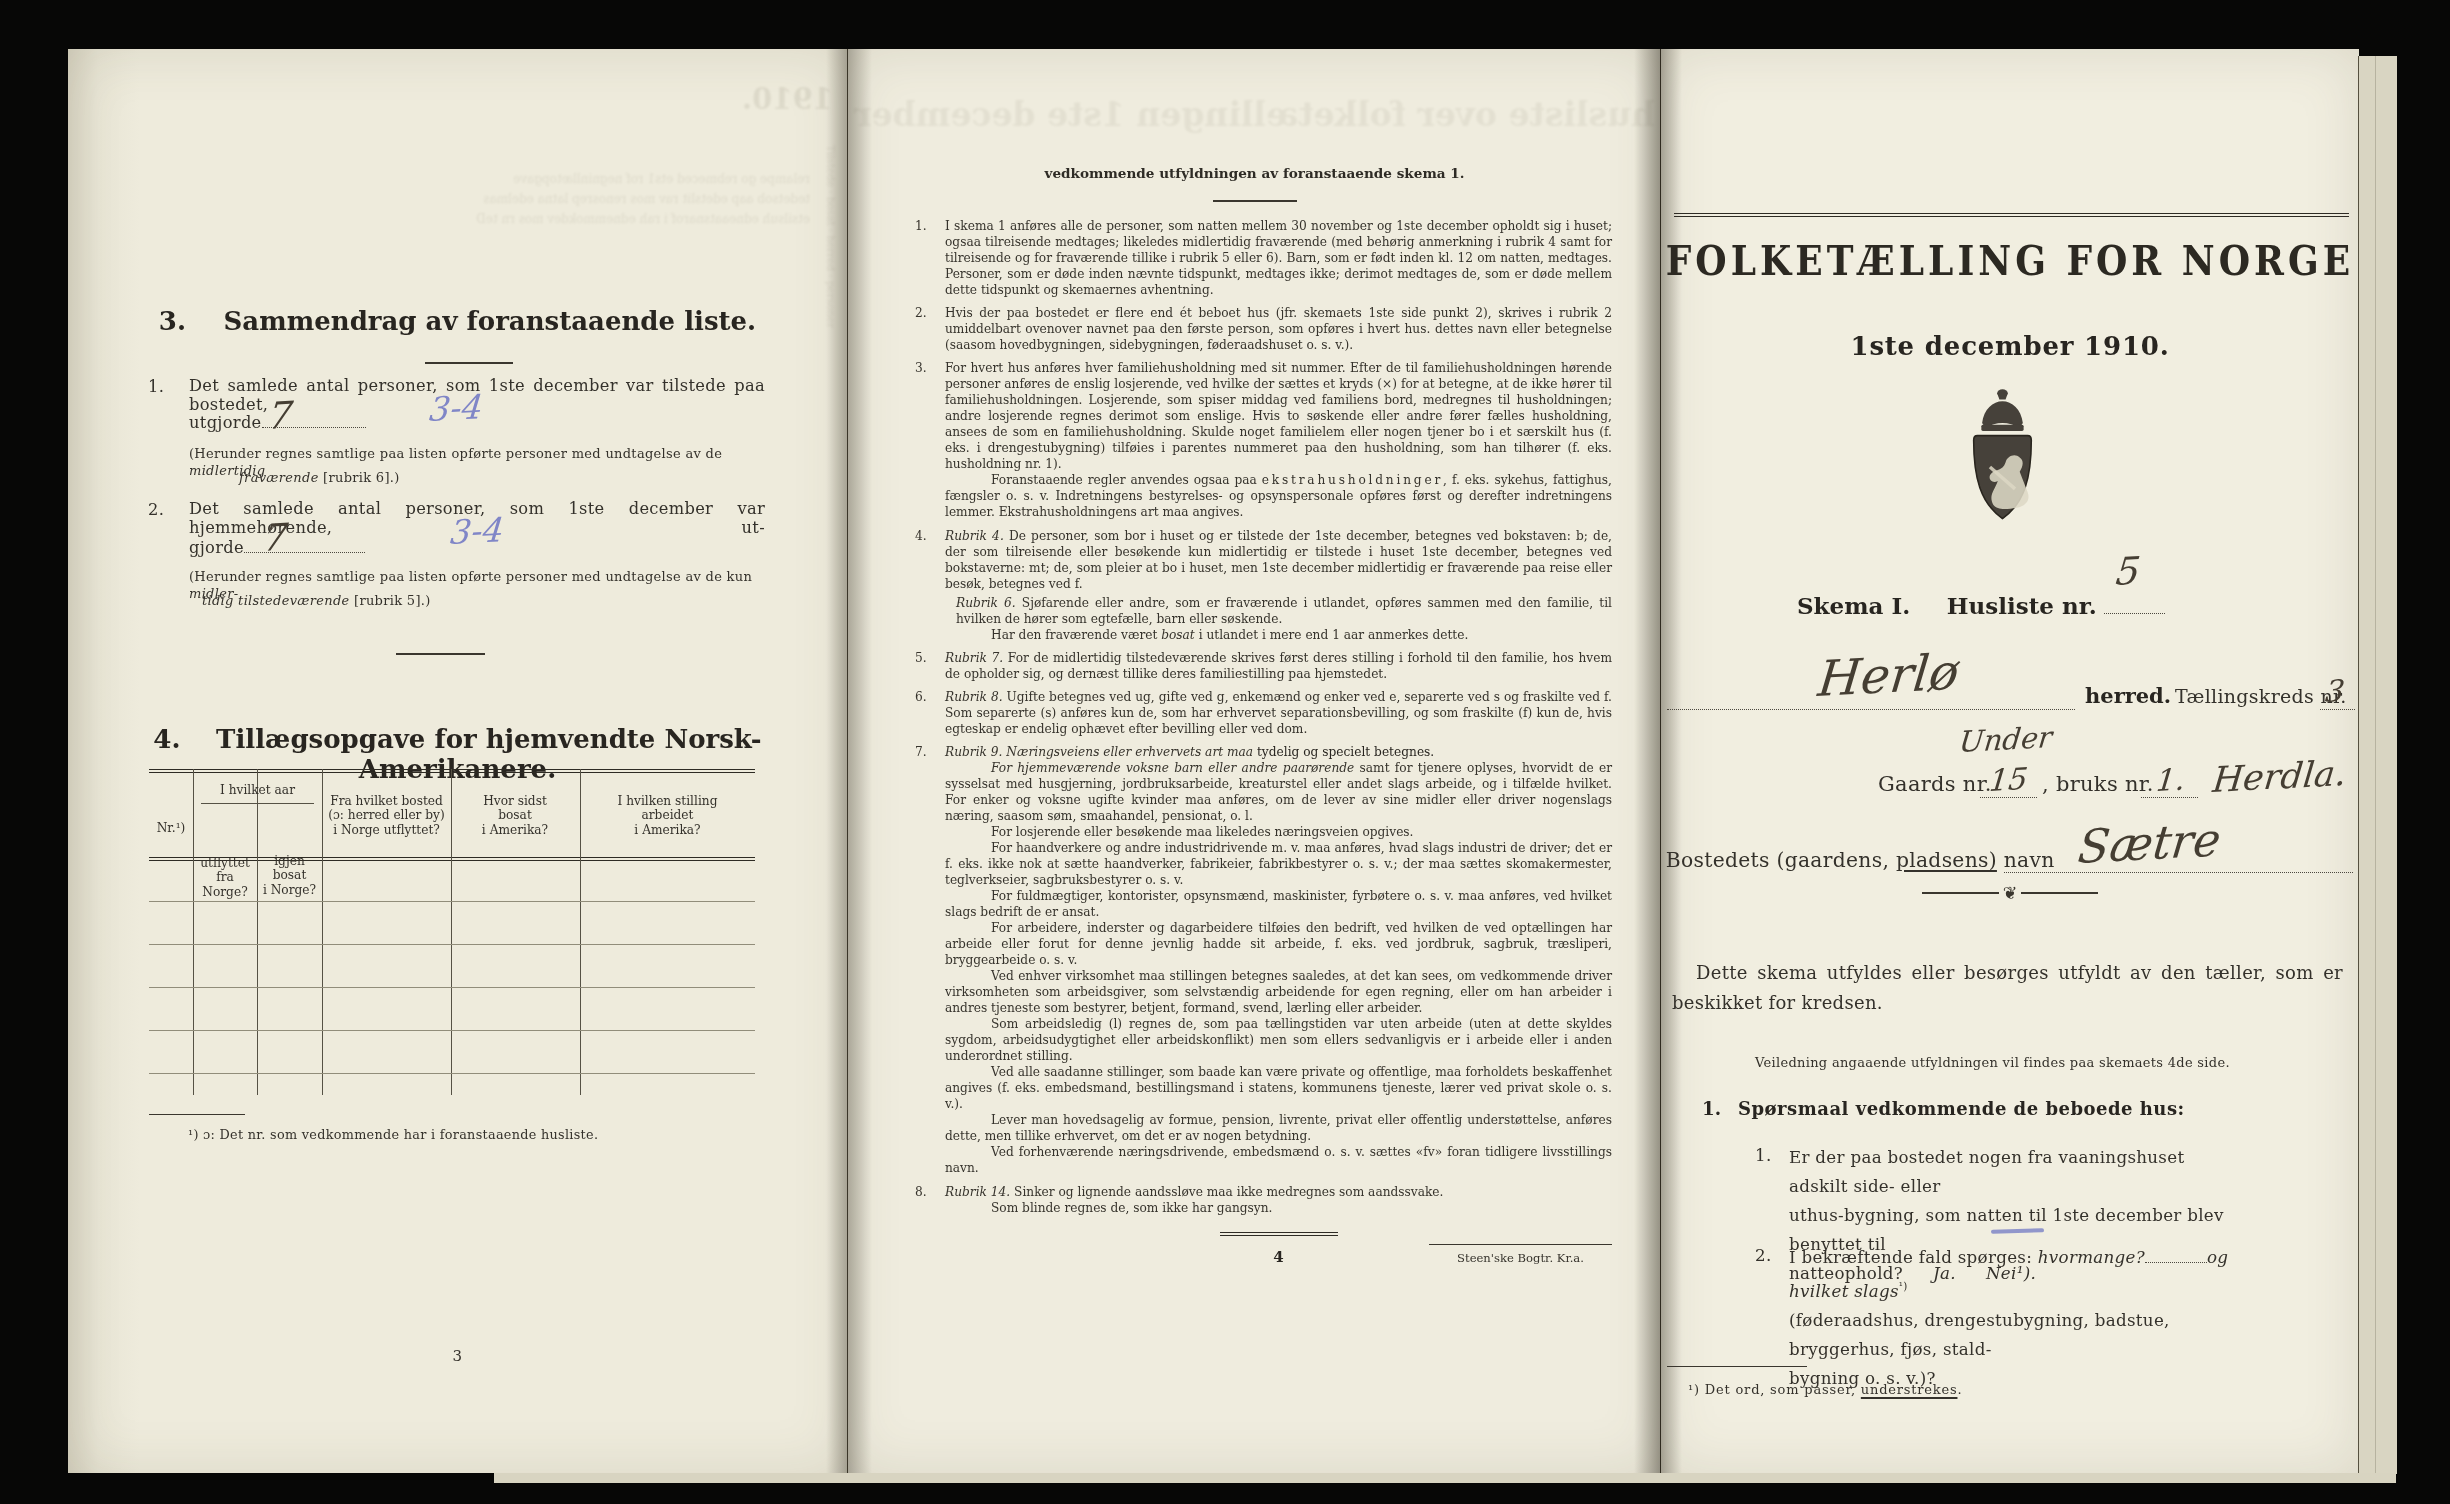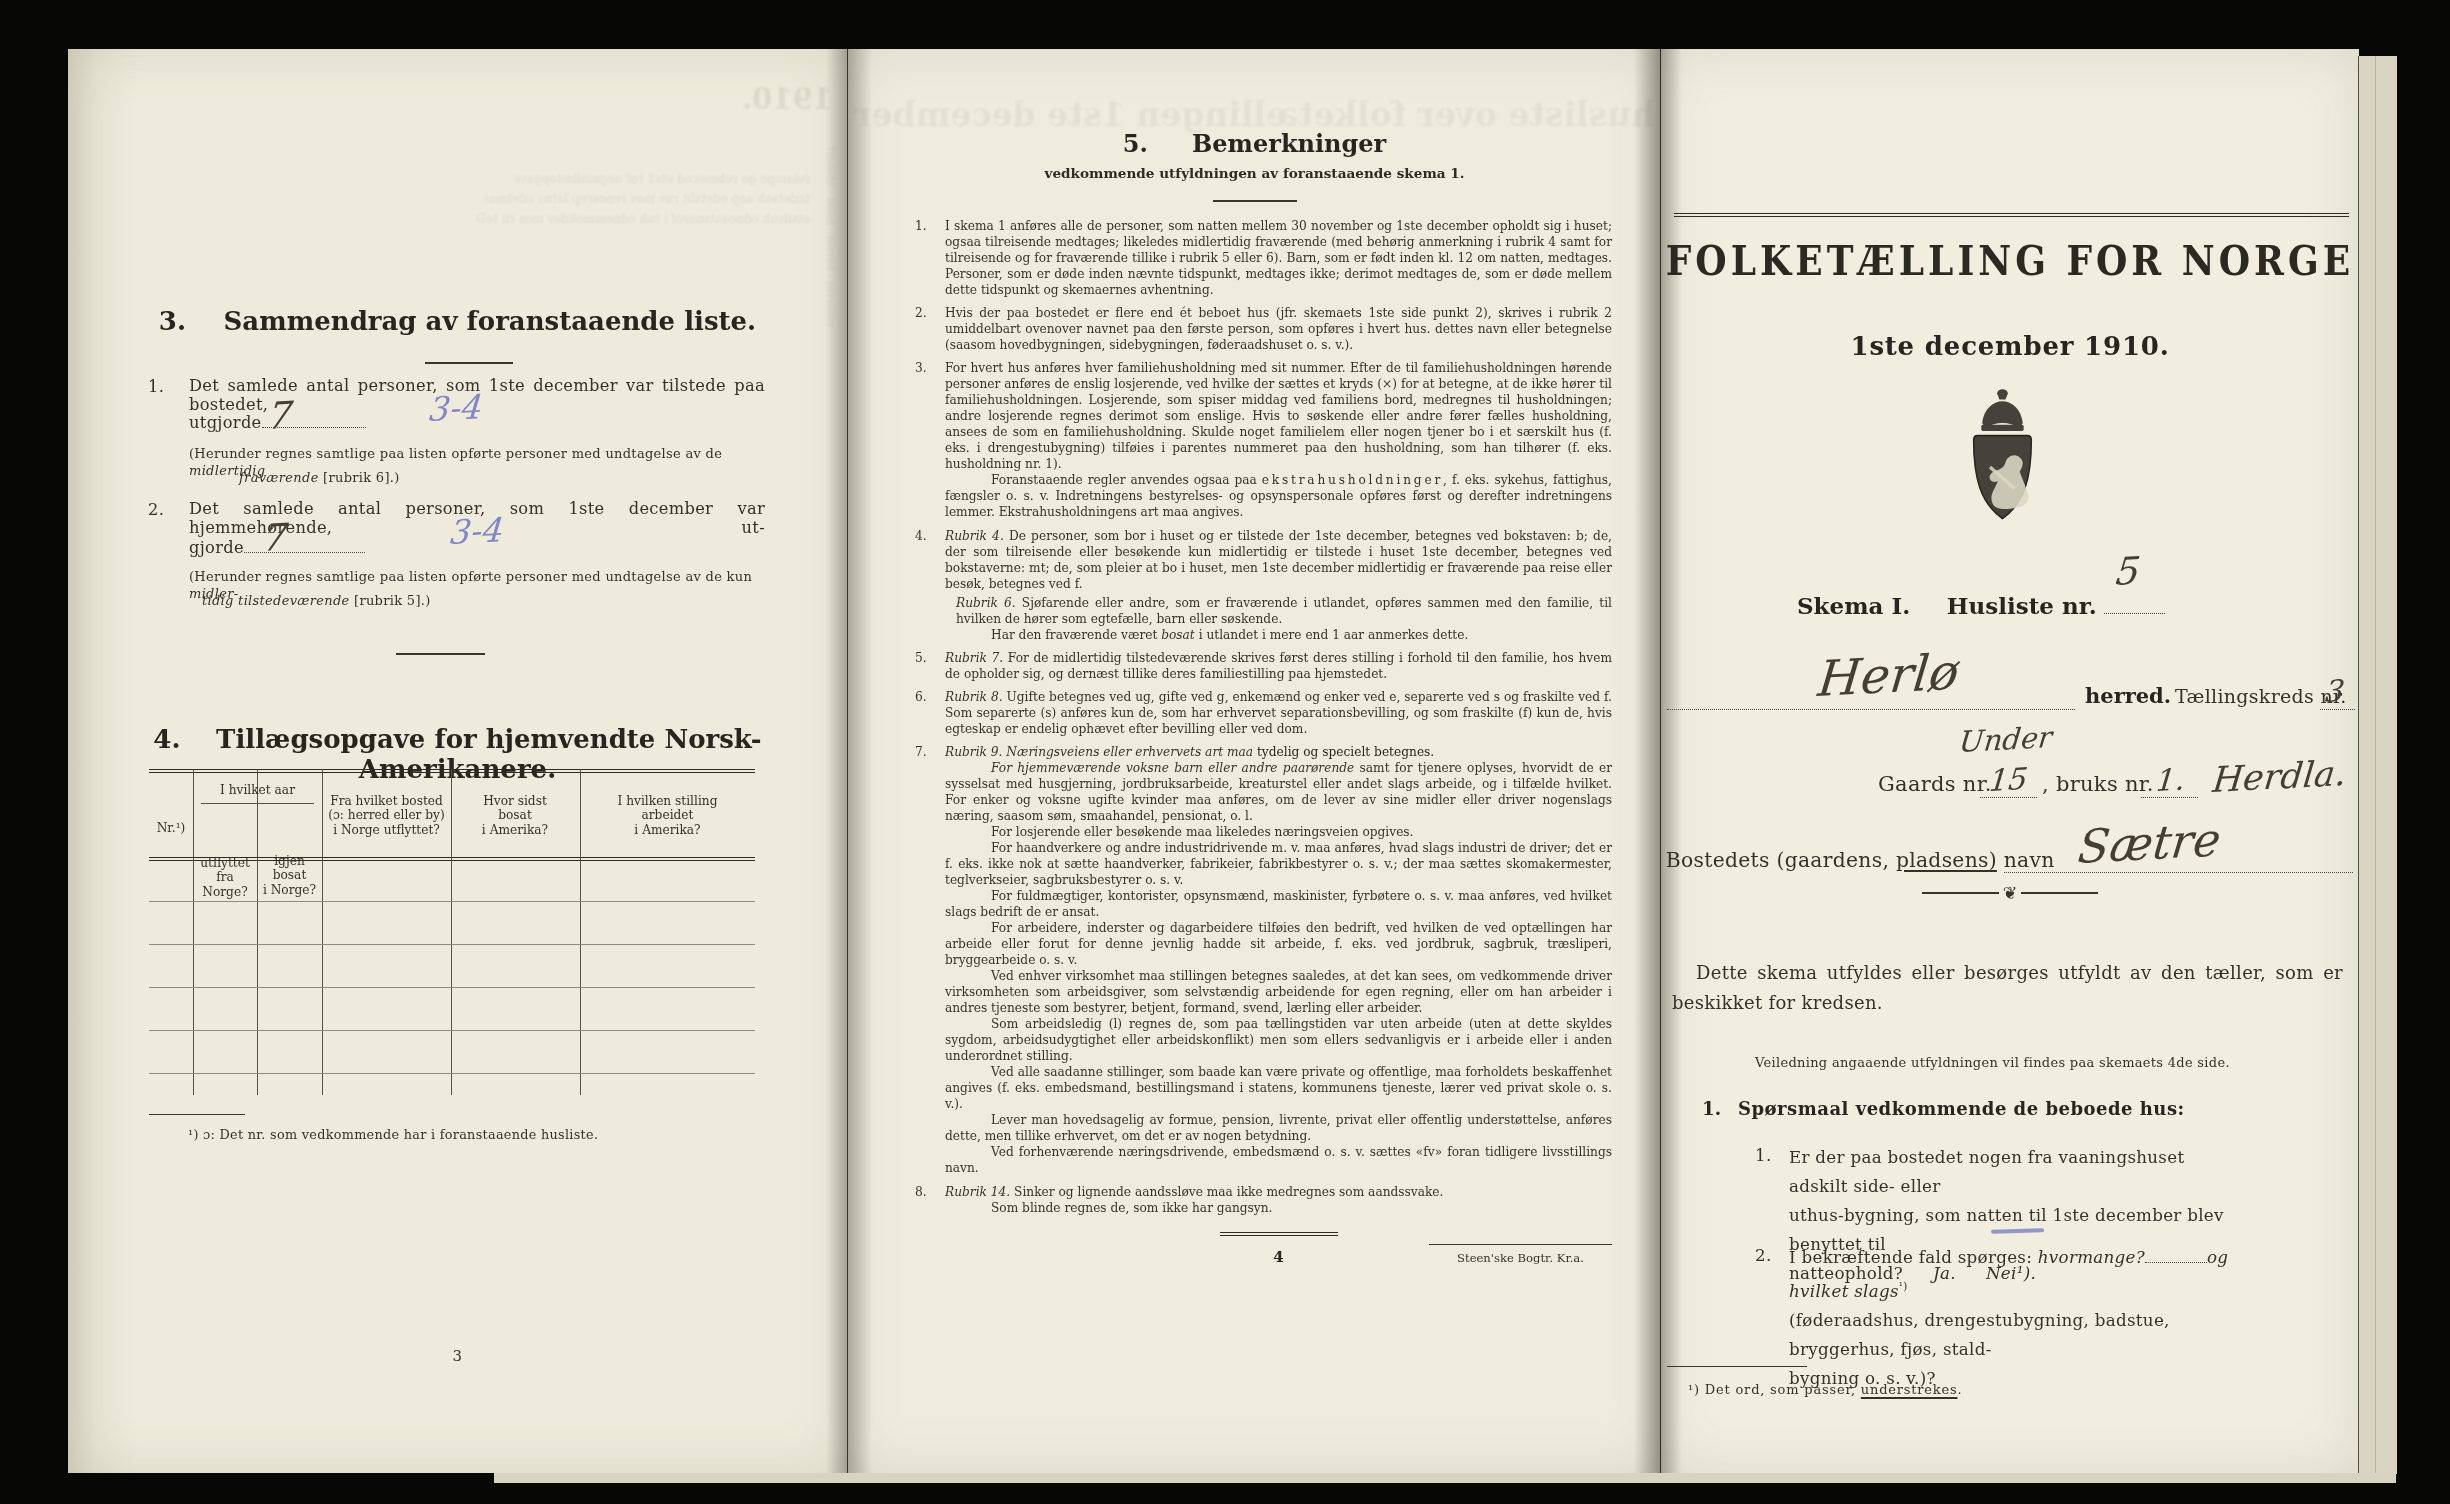--- a/index.html
+++ b/index.html
@@ -140,25 +140,20 @@
 
     <div class="abs rule" style="left:81px;top:1065px;width:96px;height:1.3px;"></div>
     <div class="abs print" style="left:120px;top:1078px;font-size:12.8px;">¹) ɔ: Det nr. som vedkommende har i foranstaaende husliste.</div>
 
     <div class="abs ctr print" style="top:1298px;font-size:15px;">3</div>
   </section>
 
   <section class="page mid">
     <div class="abs ghost ctr" style="top:46px;font-size:33px;font-weight:bold;opacity:.09;">husliste over folketællingen 1ste december</div>
 
-    <div class="abs ctr" style="top:80px;font-size:24px;">
-      <span class="b">5.</span>
-      <span style="display:inline-block;width:29px;"></span>
-      <span class="b">Bemerkninger</span>
-    </div>
     <div class="abs ctr" style="top:116px;font-size:13.6px;font-weight:bold;color:#2e2b25;">vedkommende utfyldningen av foranstaaende skema 1.</div>
     <div class="abs rule" style="left:365px;top:151px;width:84px;"></div>
 
     <div class="mid-items">
       <div class="mi">
         <span class="num">1.</span>
         <p class="first">I skema 1 anføres alle de personer, som natten mellem 30 november og 1ste december opholdt sig i huset; ogsaa tilreisende medtages; likeledes midlertidig fraværende (med behørig anmerkning i rubrik 4 samt for tilreisende og for fraværende tillike i rubrik 5 eller 6). Barn, som er født inden kl. 12 om natten, medtages.  Personer, som er døde inden nævnte tidspunkt, medtages ikke; derimot medtages de, som er døde mellem dette tidspunkt og skemaernes avhentning.</p>
       </div>
       <div class="mi">
         <span class="num">2.</span>

